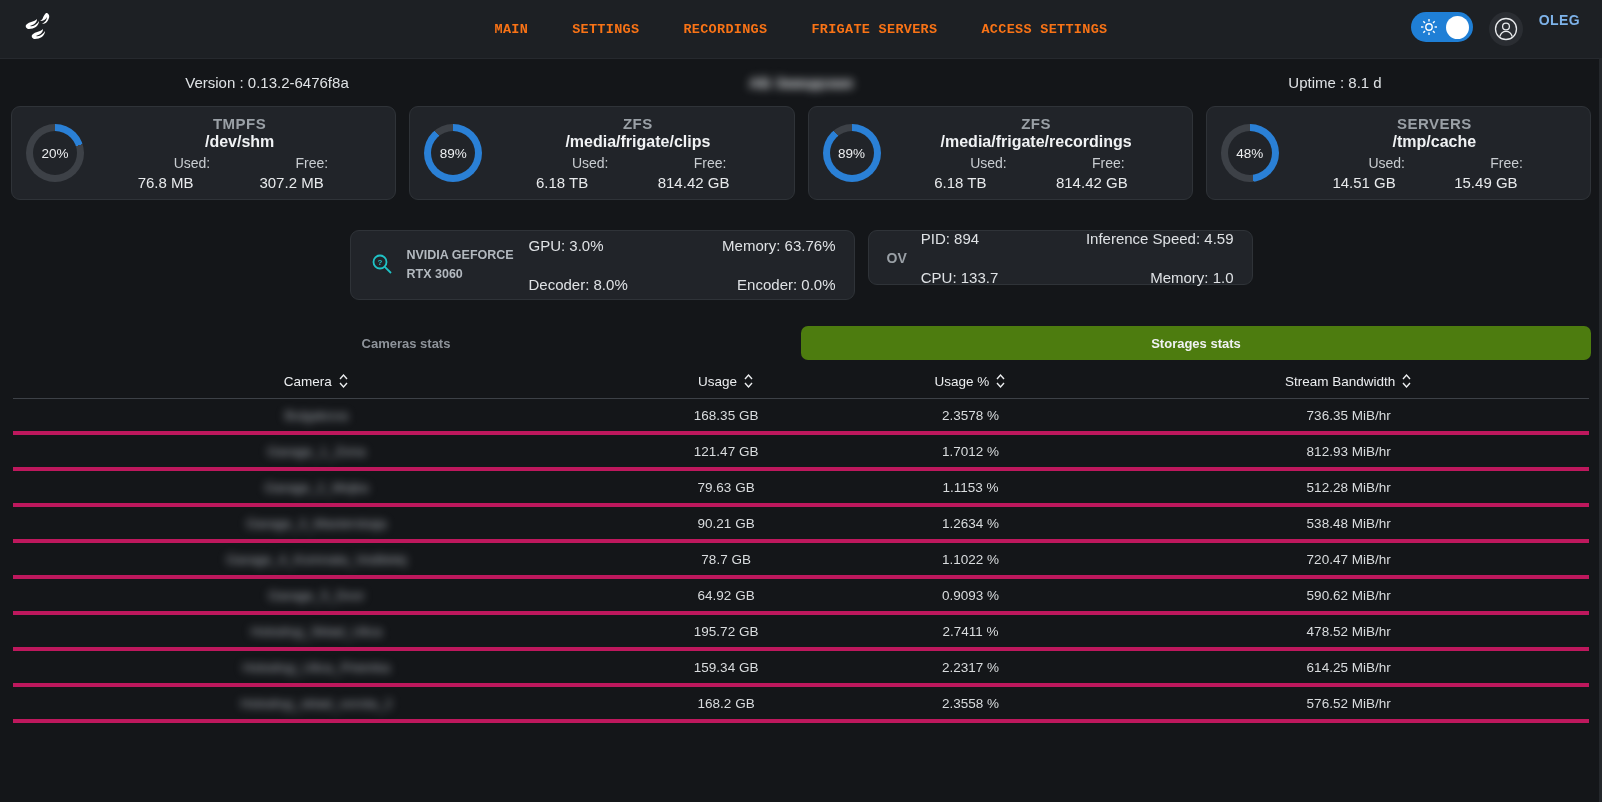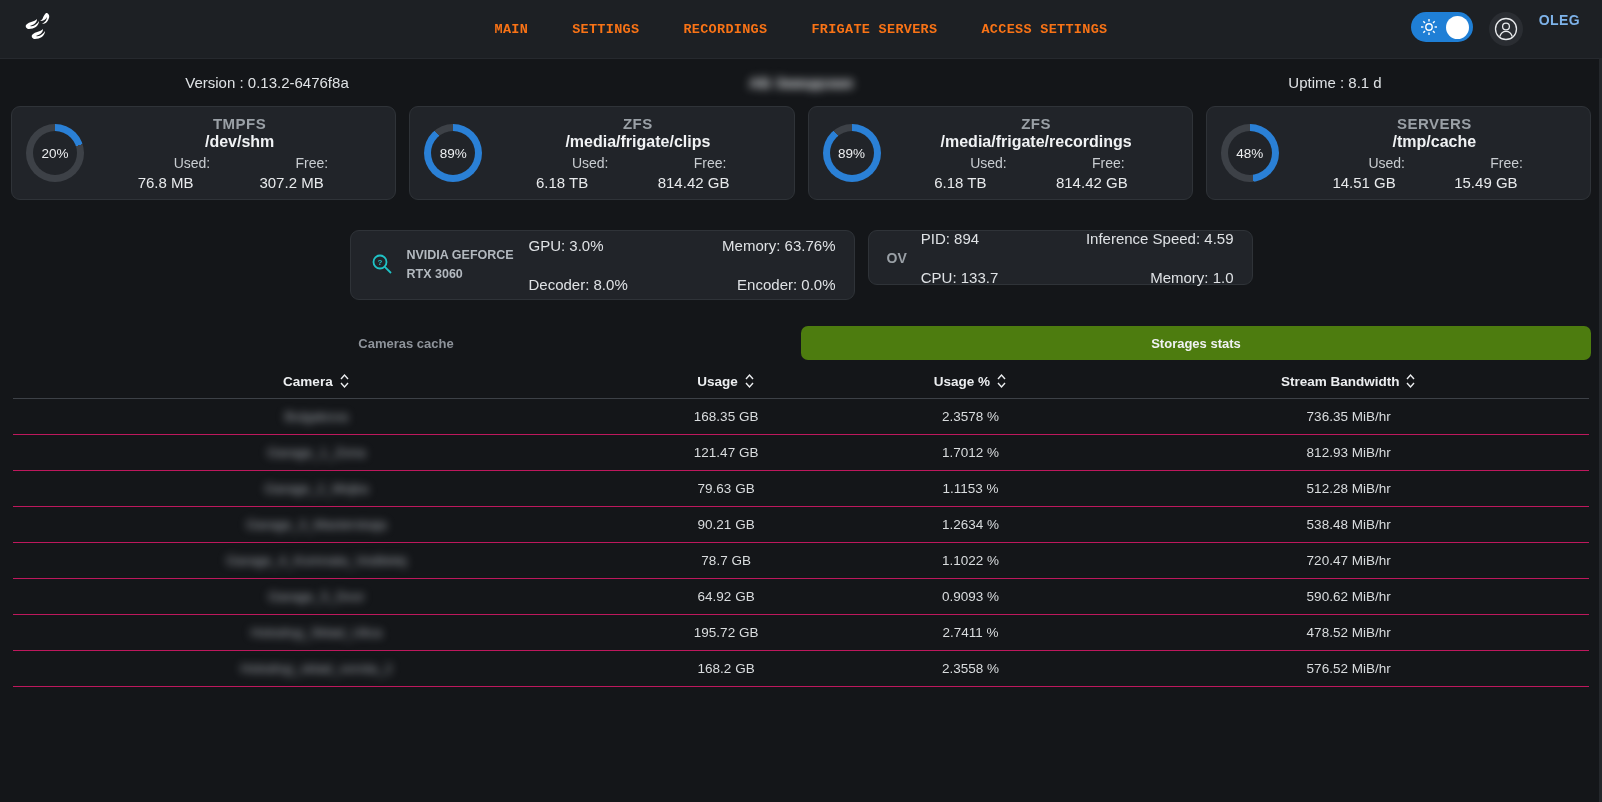--- a/index.html
+++ b/index.html
@@ -92,25 +92,25 @@
   .tab.active { background:#4d7c0f; color:#f0f2f4; }
 
   
   .table { margin:4px 13px 0 13px; }
   .thead {
     display:grid; grid-template-columns:38.5% 13.5% 17.5% 30.5%;
     border-bottom:1px solid #3d4147; padding:9px 0 9px 0;
   }
   .th {
     display:flex; align-items:center; justify-content:center; gap:6px;
-    font-size:13.5px; font-weight:bold; color:#eceef0; cursor:pointer;text-align:center;
+    font-size:13.5px; font-weight:normal; color:#eceef0; cursor:pointer;text-align:center;
   }
   .trow {
     display:grid; grid-template-columns:38.5% 13.5% 17.5% 30.5%;
-    height:36px; align-items:center; border-bottom:1px solid #be185d;
+    height:36px; align-items:center; border-bottom:4px solid #be185d;
   }
   .td { text-align:center; font-size:13.5px; color:#d9dcde; }
   .td.cam { filter:blur(4px); color:#a9aeb4; }
 
   .scroll-edge {
     position:absolute; top:58px; right:0; width:3px; height:744px; background:#24272b;
   }
 </style>
 </head>
 <body>
@@ -281,21 +281,21 @@
       </div>
       <div class="stat-col right">
         <span>Inference Speed: 4.59</span>
         <span>Memory: 1.0</span>
       </div>
     </div>
   </div>
 </div>
 
 <div class="tabs">
-  <div class="tab">Cameras cache</div>
+  <div class="tab">Cameras stats</div>
   <div class="tab active">Storages stats</div>
 </div>
 
 <div class="table">
   <div class="thead">
     <div class="th">
       <span>Camera</span>
       <svg width="11" height="16" viewBox="0 0 11 16" fill="none" stroke="#eceef0" stroke-width="1.4">
           <path d="M2 6 L5.5 2 L9 6"></path>
           <path d="M2 10 L5.5 14 L9 10"></path>
@@ -366,20 +366,26 @@
     <div class="td">590.62 MiB/hr</div>
   </div>
 
   <div class="trow">
     <div class="td cam">Holodnyj_Sklad_Ulica</div>
     <div class="td">195.72 GB</div>
     <div class="td">2.7411 %</div>
     <div class="td">478.52 MiB/hr</div>
   </div>
 
+  <div class="trow">
+    <div class="td cam">Holodnyj_Ulica_Priemka</div>
+    <div class="td">159.34 GB</div>
+    <div class="td">2.2317 %</div>
+    <div class="td">614.25 MiB/hr</div>
+  </div>
 
 
   <div class="trow">
     <div class="td cam">Holodnyj_sklad_vorota_2</div>
     <div class="td">168.2 GB</div>
     <div class="td">2.3558 %</div>
     <div class="td">576.52 MiB/hr</div>
   </div>
 </div>
 </div>

